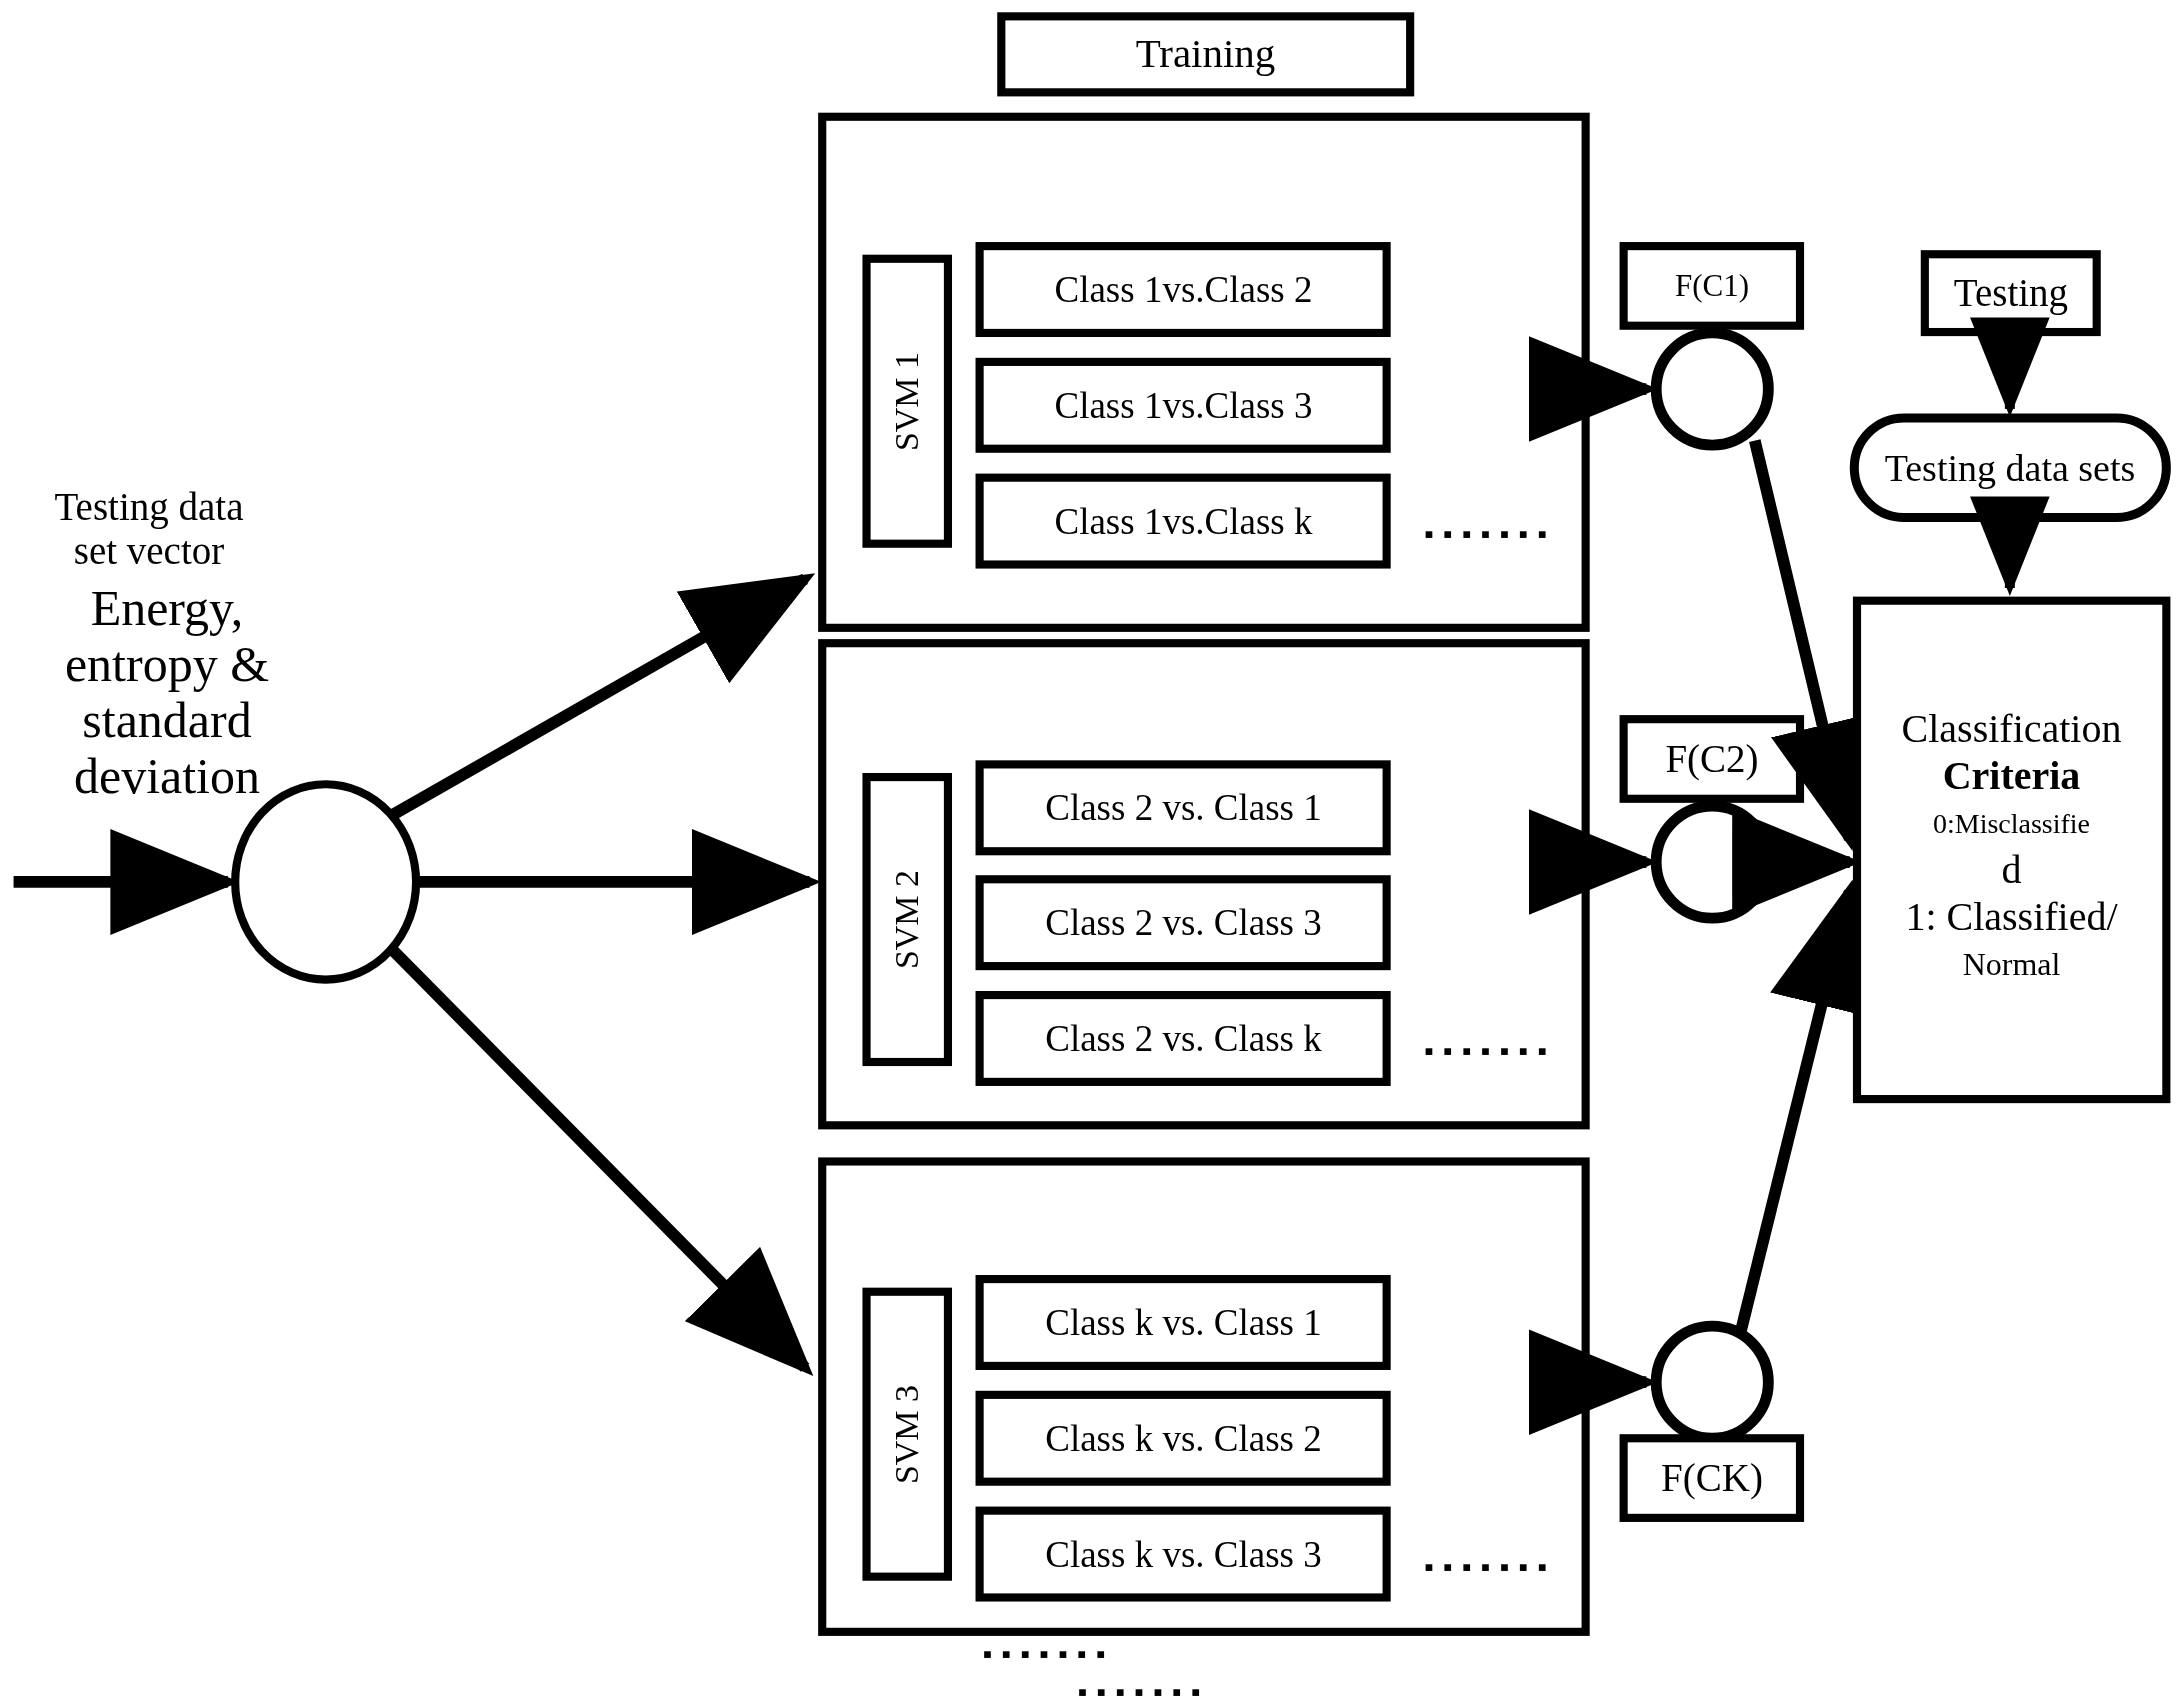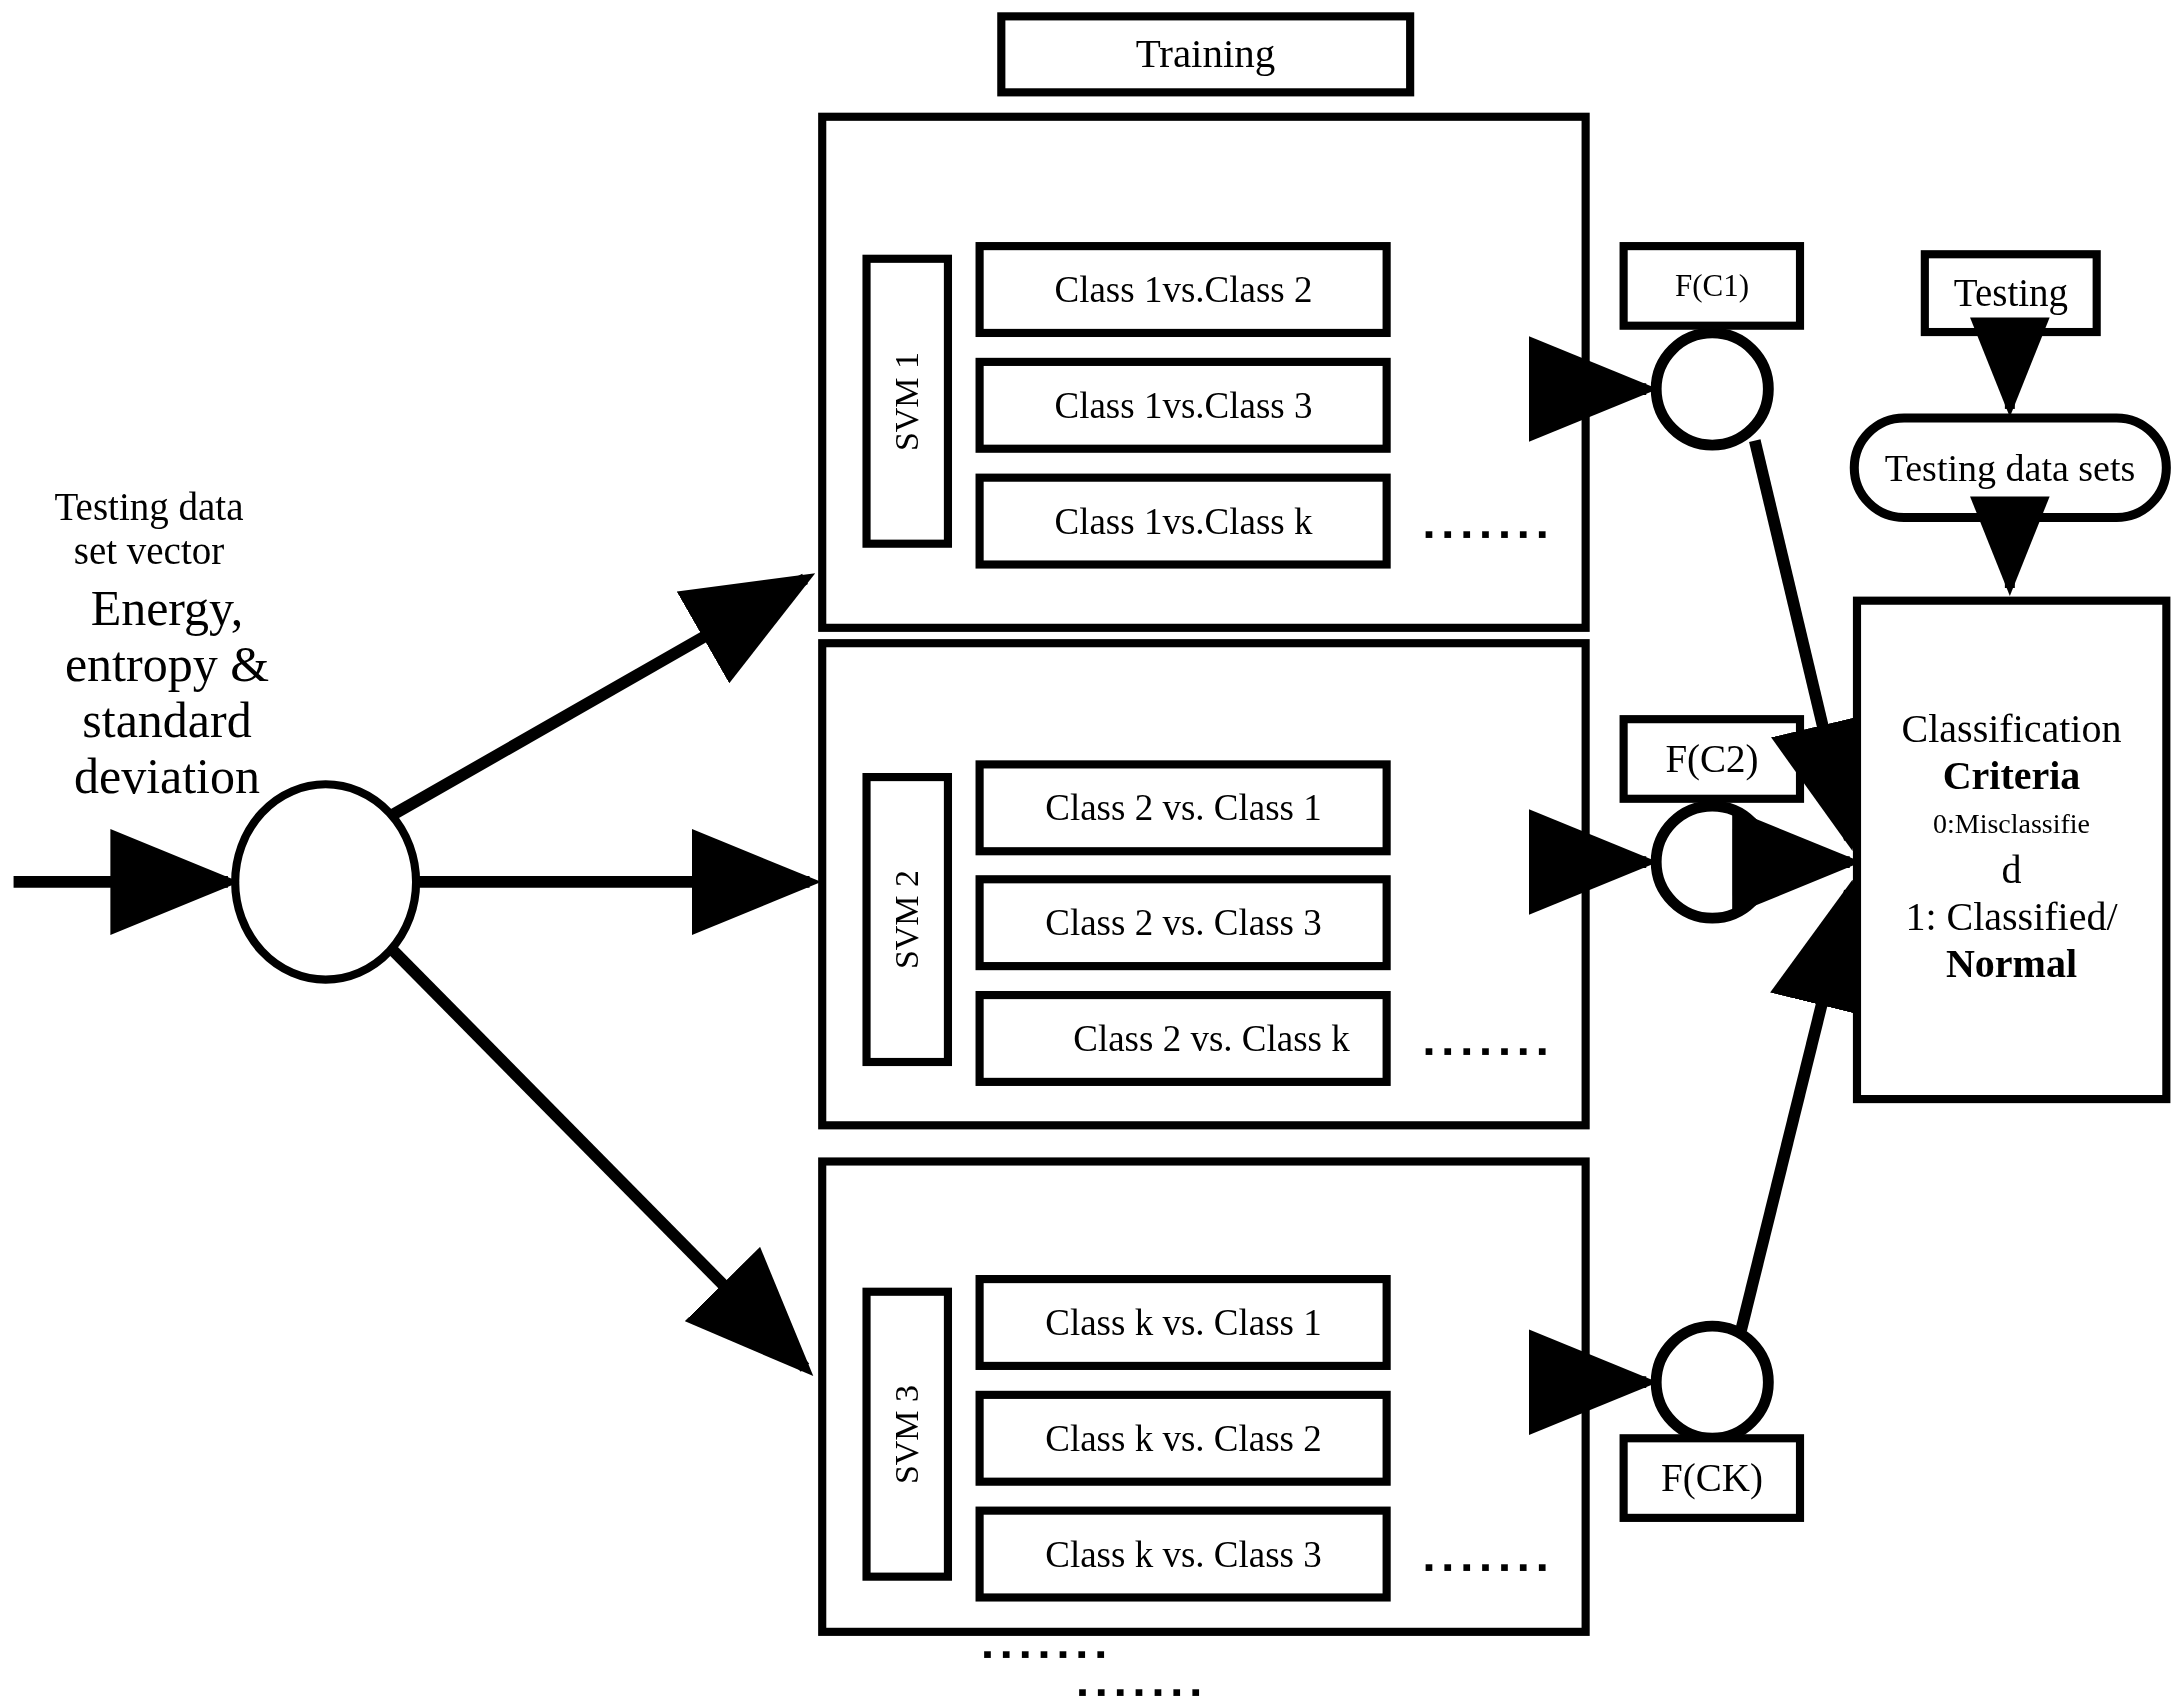--- a/index.html
+++ b/index.html
@@ -90,21 +90,21 @@
 
   <div class="lbl rot" style="left:867px; top:259px; width:81px; height:285px; font-size:34px;">SVM 1</div>
   <div class="lbl" style="left:980px; top:246px; width:407px; height:87px; font-size:37px;">Class 1vs.Class 2</div>
   <div class="lbl" style="left:980px; top:362px; width:407px; height:87px; font-size:37px;">Class 1vs.Class 3</div>
   <div class="lbl" style="left:980px; top:478px; width:407px; height:87px; font-size:37px;">Class 1vs.Class k</div>
   <div class="lbl" style="left:1398px; top:516px; width:176px; height:36px; font-size:27px; letter-spacing:0.9px; font-family:'Liberation Sans',sans-serif;">▪ ▪ ▪ ▪ ▪ ▪ ▪</div>
 
   <div class="lbl rot" style="left:867px; top:777px; width:81px; height:285px; font-size:34px;">SVM 2</div>
   <div class="lbl" style="left:980px; top:764px; width:407px; height:87px; font-size:37px;text-align:right;">Class 2 vs. Class 1</div>
   <div class="lbl" style="left:980px; top:879px; width:407px; height:87px; font-size:37px;">Class 2 vs. Class 3</div>
-  <div class="lbl" style="left:1008px; top:995px; width:407px; height:87px; font-size:37px;">Class 2 vs. Class k</div>
+  <div class="lbl" style="left:980px; top:995px; width:407px; height:87px; font-size:37px;">Class 2 vs. Class k</div>
   <div class="lbl" style="left:1398px; top:1033px; width:176px; height:36px; font-size:27px; letter-spacing:0.9px; font-family:'Liberation Sans',sans-serif;">▪ ▪ ▪ ▪ ▪ ▪ ▪</div>
 
   <div class="lbl rot" style="left:867px; top:1292px; width:81px; height:285px; font-size:34px;">SVM 3</div>
   <div class="lbl" style="left:980px; top:1279px; width:407px; height:87px; font-size:37px;">Class k vs. Class 1</div>
   <div class="lbl" style="left:980px; top:1395px; width:407px; height:87px; font-size:37px;">Class k vs. Class 2</div>
   <div class="lbl" style="left:980px; top:1511px; width:407px; height:87px; font-size:37px;">Class k vs. Class 3</div>
   <div class="lbl" style="left:1398px; top:1549px; width:176px; height:36px; font-size:27px; letter-spacing:0.9px; font-family:'Liberation Sans',sans-serif;">▪ ▪ ▪ ▪ ▪ ▪ ▪</div>
 
   <div class="lbl" style="left:954px; top:1636px; width:181px; height:36px; font-size:27px; letter-spacing:0.9px; font-family:'Liberation Sans',sans-serif;">▪ ▪ ▪ ▪ ▪ ▪ ▪</div>
   <div class="lbl" style="left:1049px; top:1674px; width:181px; height:36px; font-size:27px; letter-spacing:0.9px; font-family:'Liberation Sans',sans-serif;">▪ ▪ ▪ ▪ ▪ ▪ ▪</div>
@@ -114,16 +114,16 @@
   <div class="lbl" style="left:1624px; top:1438px; width:176px; height:80px; font-size:39px;">F(CK)</div>
 
   <div class="lbl" style="left:1925px; top:254px; width:172px; height:78px; font-size:39px;">Testing</div>
   <div class="lbl" style="left:1854px; top:418px; width:312px; height:100px; font-size:38px;">Testing data sets</div>
 
   <div class="lbl" style="left:1857px; top:706px; width:309px; height:47px; font-size:40px;text-align:right;">Classification</div>
   <div class="lbl" style="left:1857px; top:753px; width:309px; height:47px; font-size:40px;font-weight:bold;">Criteria</div>
   <div class="lbl" style="left:1857px; top:800px; width:309px; height:47px; font-size:28px;font-family:Liberation Serif, serif;">0:Misclassifie</div>
   <div class="lbl" style="left:1857px; top:847px; width:309px; height:47px; font-size:40px;">d</div>
   <div class="lbl" style="left:1857px; top:894px; width:309px; height:47px; font-size:40px;">1: Classified/</div>
-  <div class="lbl" style="left:1857px; top:941px; width:309px; height:47px; font-size:40px;font-weight:bold;">Normal</div>
+  <div class="lbl" style="left:1857px; top:941px; width:309px; height:47px; font-size:32px;">Normal</div>
 
 </div>
 
 
 </body></html>

